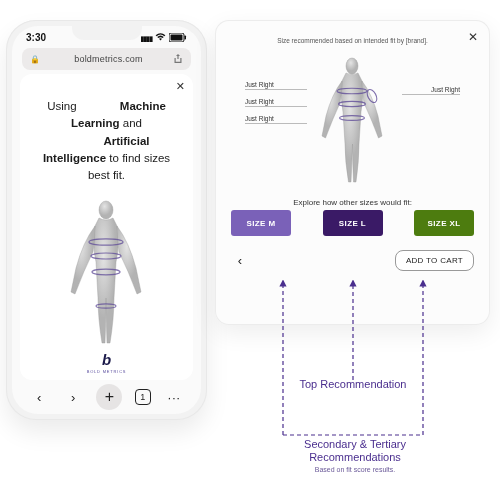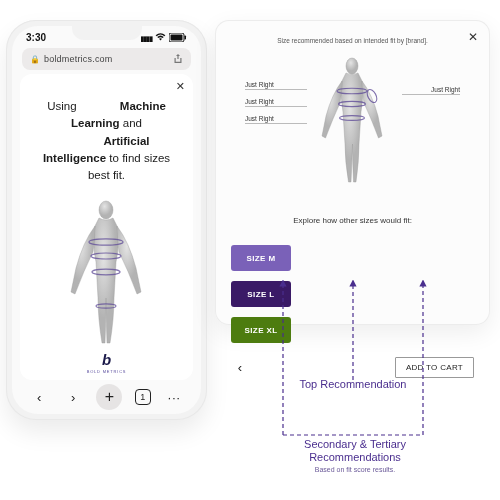--- a/index.html
+++ b/index.html
@@ -11,21 +11,21 @@
   .notch { position: absolute; top: 0; left: 50%; transform: translateX(-50%); width: 70px; height: 14px; background: #f2f2f2; border-radius: 0 0 12px 12px; z-index: 5; }
 
   .statusbar { display: flex; justify-content: space-between; align-items: center; padding: 4px 14px 0; font-size: 10px; font-weight: 600; color: #111; height: 18px; }
   .status-right { display: flex; gap: 3px; align-items: center; }
   .signal, .wifi, .battery { display: inline-block; }
   .signal::before { content: "▮▮▮▮"; letter-spacing: -1px; font-size: 7px; }
   .wifi svg, .battery svg { display: block; }
 
   .addrbar { margin: 4px 10px 0; height: 22px; background: #eceaea; border-radius: 8px; display: flex; align-items: center; padding: 0 8px; font-size: 9px; color: #555; }
   .addrbar .lock { margin-right: 4px; font-size: 8px; }
-  .addrbar .url { flex: 1; color: #444; letter-spacing: .2px; }
+  .addrbar .url { flex: 1; text-align: center; color: #444; letter-spacing: .2px; }
   .addrbar .share { width: 10px; height: 10px; }
 
   .phone-content { position: absolute; top: 48px; bottom: 34px; left: 8px; right: 8px; background: #fff; border-radius: 12px; padding: 10px 12px 6px; display: flex; flex-direction: column; align-items: center; }
   .phone-close { position: absolute; top: 6px; right: 8px; font-size: 11px; color: #333; }
   .phone-headline { font-size: 11.5px; line-height: 1.5; text-align: center; color: #1b1b1b; margin-top: 14px; }
   .phone-headline b { font-weight: 700; padding-left: 40px; }
 
   .mannequin { margin-top: 14px; width: 95px; height: 150px; position: relative; }
   .phone-logo { margin-top: auto; display: flex; flex-direction: column; align-items: center; gap: 1px; }
   .phone-logo .b { font-size: 15px; font-weight: 800; color: #1b1a4a; font-style: italic; }
@@ -41,31 +41,31 @@
   .modal-close { position: absolute; top: 10px; right: 12px; font-size: 12px; color: #333; }
   .modal-title { text-align: center; font-size: 12px; color: #111; }
   .modal-title b { font-weight: 700; }
   .modal-sub { text-align: center; font-size: 6.5px; color: #555; margin-top: 3px; }
 
   .mannequin-wrap { position: relative; width: 100%; height: 140px; margin-top: 8px; display: flex; justify-content: center; }
   .mannequin-wrap .mannequin { width: 85px; height: 130px; margin-top: 4px; }
   .fitlabel { position: absolute; font-size: 6.5px; color: #333; }
   .fitline { position: absolute; height: 1px; background: #bbb; }
 
-  .explore-text { text-align: center; font-size: 8px; color: #333; margin-top: 24px; }
-
-  .size-row { display: flex; justify-content: space-between; gap: 10px; margin-top: 20px; flex-direction: column; }
+  .explore-text { text-align: center; font-size: 8px; color: #333; margin-top: 6px; }
+
+  .size-row { display: flex; justify-content: space-between; gap: 10px; margin-top: 3px; }
   .size-btn { width: 60px; height: 26px; border-radius: 3px; font-size: 8px; font-weight: 700; letter-spacing: .4px; display: flex; align-items: center; justify-content: center; color: #fff; }
   .size-m { background: #7a61b8; }
   .size-l { background: #3a1a66; }
   .size-xl { background: #4d7c0f; }
 
   .modal-footer { display: flex; justify-content: space-between; align-items: center; margin-top: 14px; }
   .back-arrow { font-size: 13px; color: #222; width: 18px; text-align: center; }
-  .add-cart { border: 1px solid #999; border-radius: 1px; font-size: 8px; padding: 5px 10px; color: #222; letter-spacing: .3px; background: #fff; }
+  .add-cart { border: 1px solid #999; border-radius: 8px; font-size: 8px; padding: 5px 10px; color: #222; letter-spacing: .3px; background: #fff; }
 
   
   .annotations { position: absolute; left: 215px; top: 280px; width: 275px; height: 200px; pointer-events: none; }
   .annotations svg { position: absolute; inset: 0; }
   .anno-text { position: absolute; font-size: 11px; color: #4a2e8e; text-align: center; line-height: 1.2; }
   .anno-title { font-weight: 400; }
   .anno-sub { font-size: 7px; color: #6b5a99; margin-top: 2px; }
 
 </style>
 </head>

